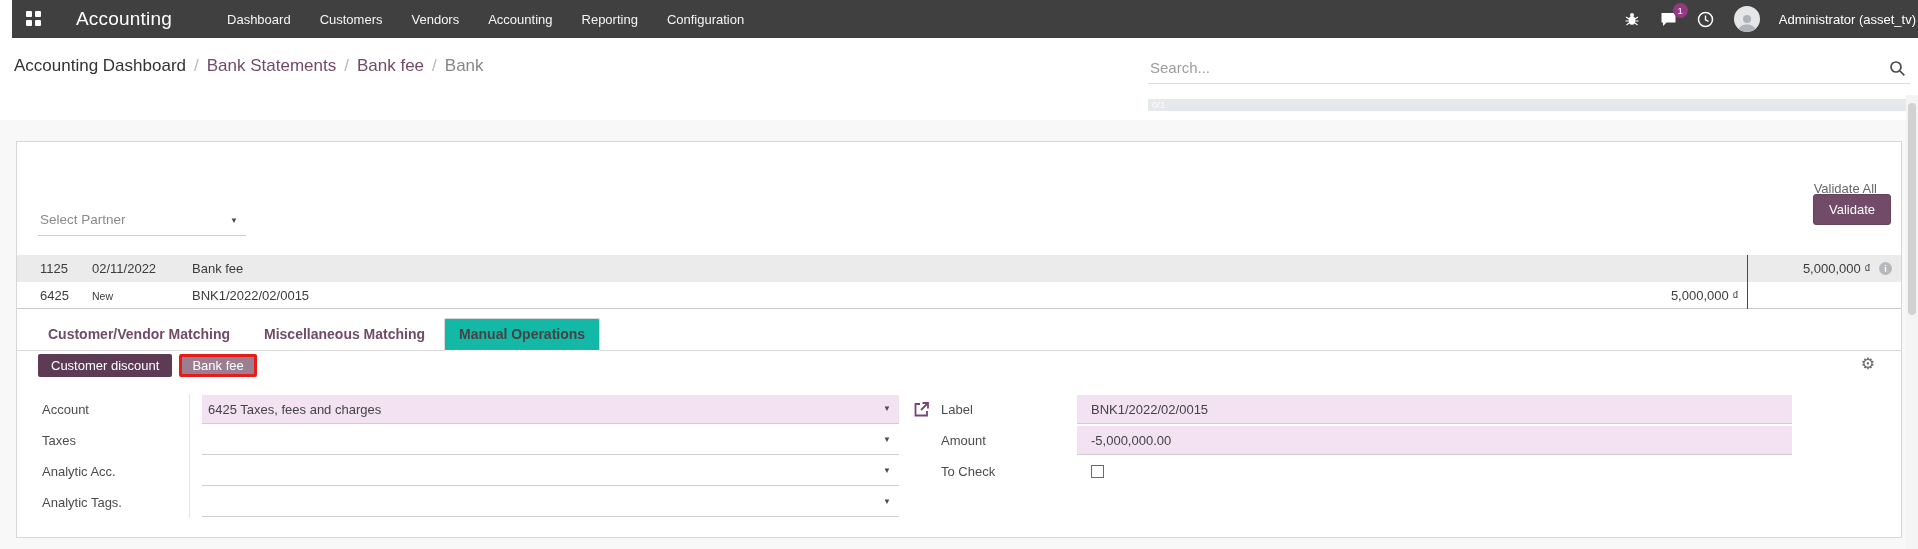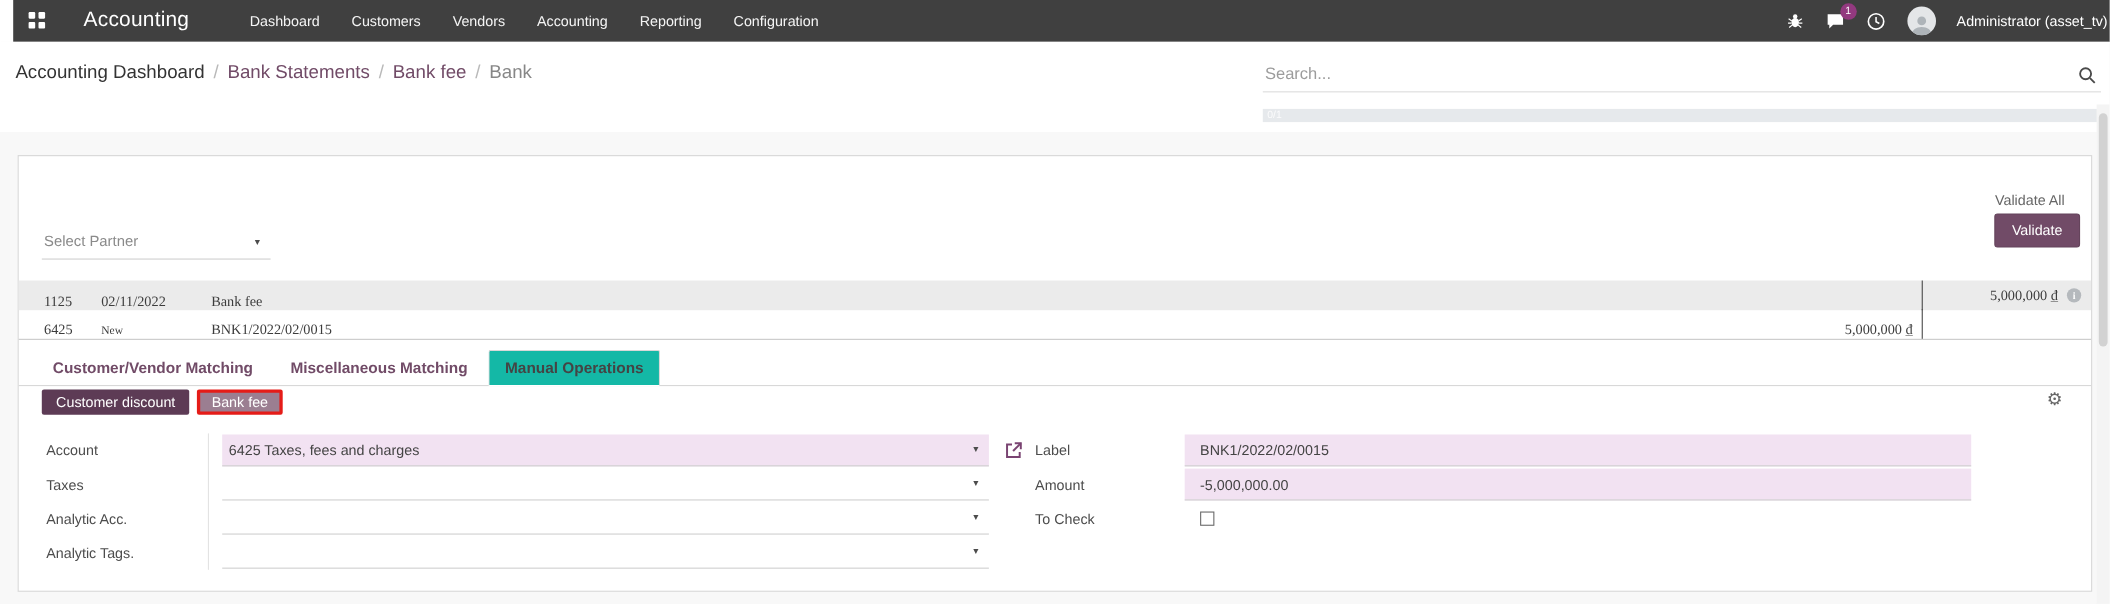--- a/index.html
+++ b/index.html
@@ -44,34 +44,34 @@
   .search-input::placeholder { color:#9c9c9c; }
   .search-icon { position:absolute; right:4px; top:6px; cursor:pointer; }
   .progress-bar { position:absolute; left:1148px; top:61px; width:760px; height:12px; background:#e6e9ec; }
   .progress-text { position:absolute; left:4px; top:0; font-size:9.5px; line-height:12px; color:#fbfbfc; }
 
   .page-bg { position:absolute; top:120px; left:0; width:100%; height:429px; background:#f8f8f8; }
 
   
   .card { position:absolute; left:16px; top:141px; width:1886px; height:397px;
     background:#fff; border:1px solid #d7d7d7; }
-  .validate-all { position:absolute; top:32px; right:24px; font-size:13px; color:#666; cursor:pointer; }
+  .validate-all { position:absolute; top:39px; right:24px; font-size:13px; color:#666; cursor:pointer; }
   .select-partner { position:absolute; left:21px; top:64px; width:208px; height:30px;
     border-bottom:1px solid #cfcfcf; font-size:13.5px; color:#8a8a8a; line-height:28px;
     cursor:pointer; padding-left:2px; }
   .caret { position:absolute; right:8px; top:50%; transform:translateY(-50%);
     font-size:8px; color:#4c4c4c; line-height:1; }
   .caret::before { content:"▼"; }
   .validate-btn { position:absolute; top:52px; right:10px; width:78px; height:31px;
     background:#714b67; border:1px solid #65445c; border-radius:3px; color:#fff;
     font-size:13px; font-family:"Liberation Sans", sans-serif; cursor:pointer; }
 
   
   .stmt { position:absolute; left:0; top:113px; width:1884px; }
-  .stmt-row { display:flex; align-items:flex-end; height:27px; font-size:13px; color:#3c3c3c; cursor:pointer;font-family:Liberation Serif, serif; }
+  .stmt-row { display:flex; align-items:center; height:27px; font-size:13px; color:#3c3c3c; cursor:pointer; }
   .stmt-row.selected { background:#ebebeb; }
   .stmt-row.open { border-bottom:1px solid #c9c9c9; }
   .c-acct { width:75px; padding-left:23px; }
   .c-date { width:100px; }
   .c-date .small { font-size:10.5px; }
   .c-label { flex:1; }
   .c-amt1 { width:200px; text-align:right; padding-right:8px; }
   .c-amt2 { width:128px; text-align:right; padding-right:4px;
     border-left:1px solid #4a4a4a; height:27px; line-height:27px; }
   .c-info { width:26px; display:flex; align-items:center; justify-content:flex-start; padding-left:4px; height:27px; }

